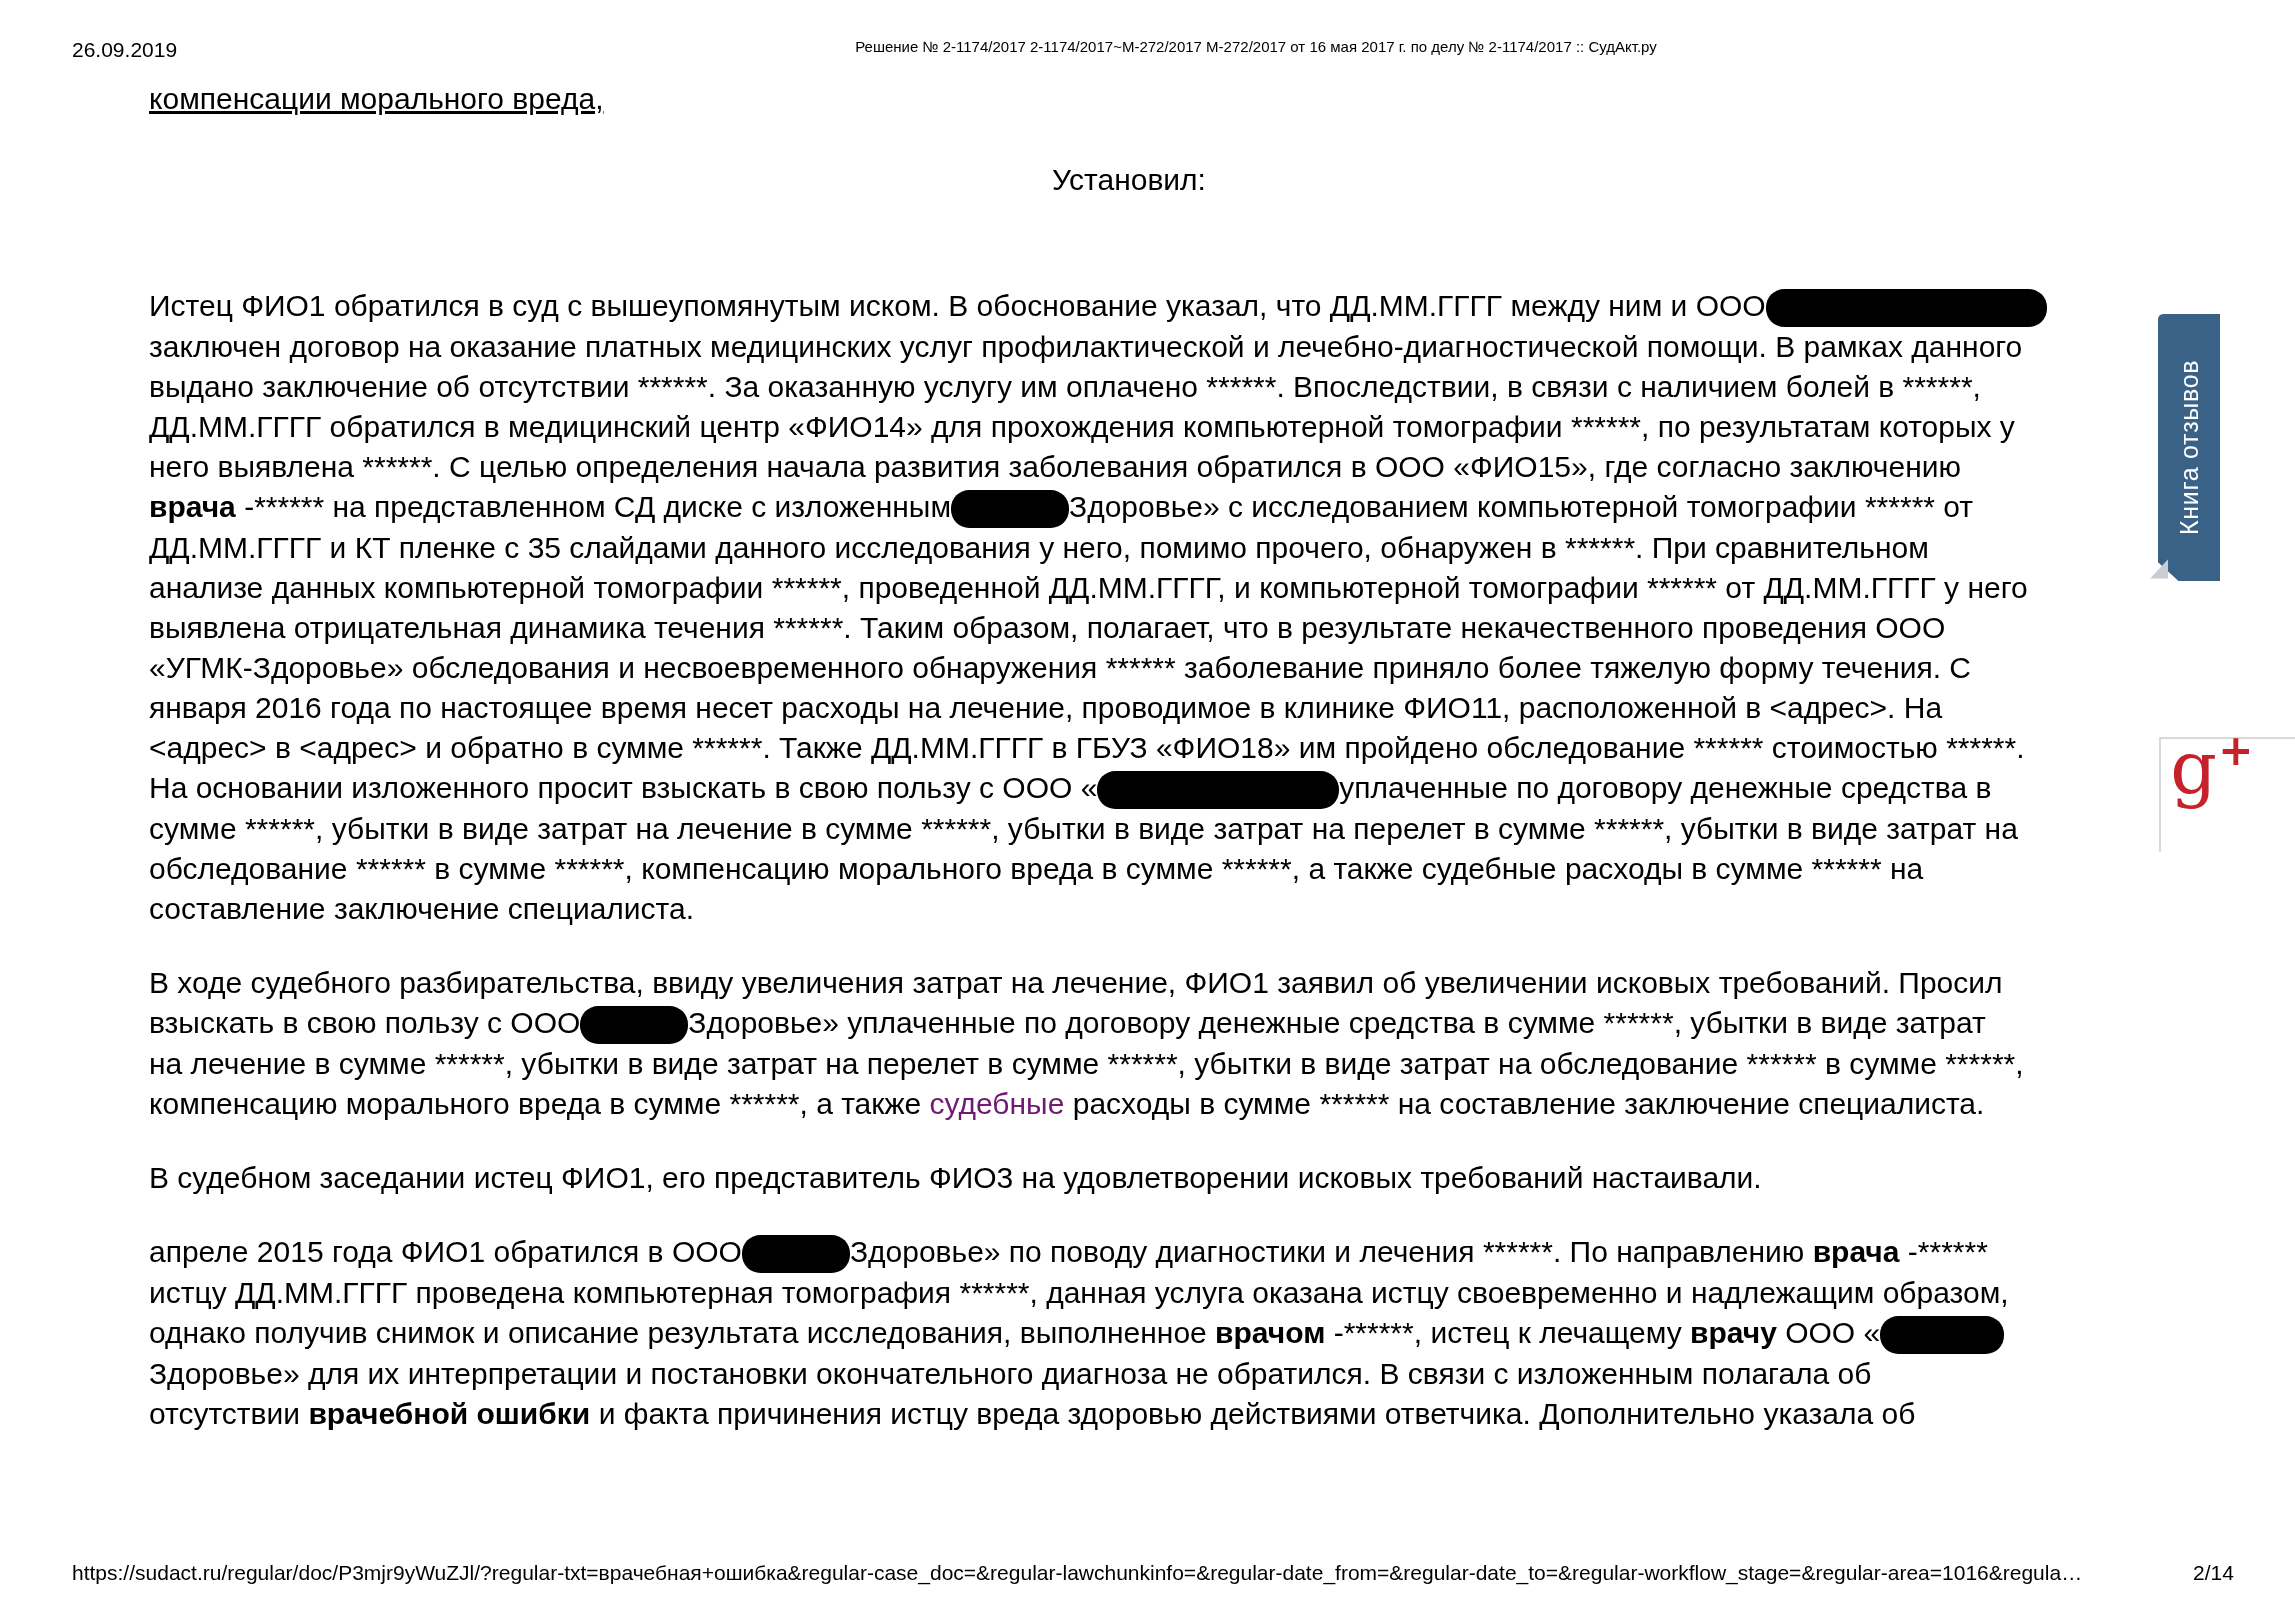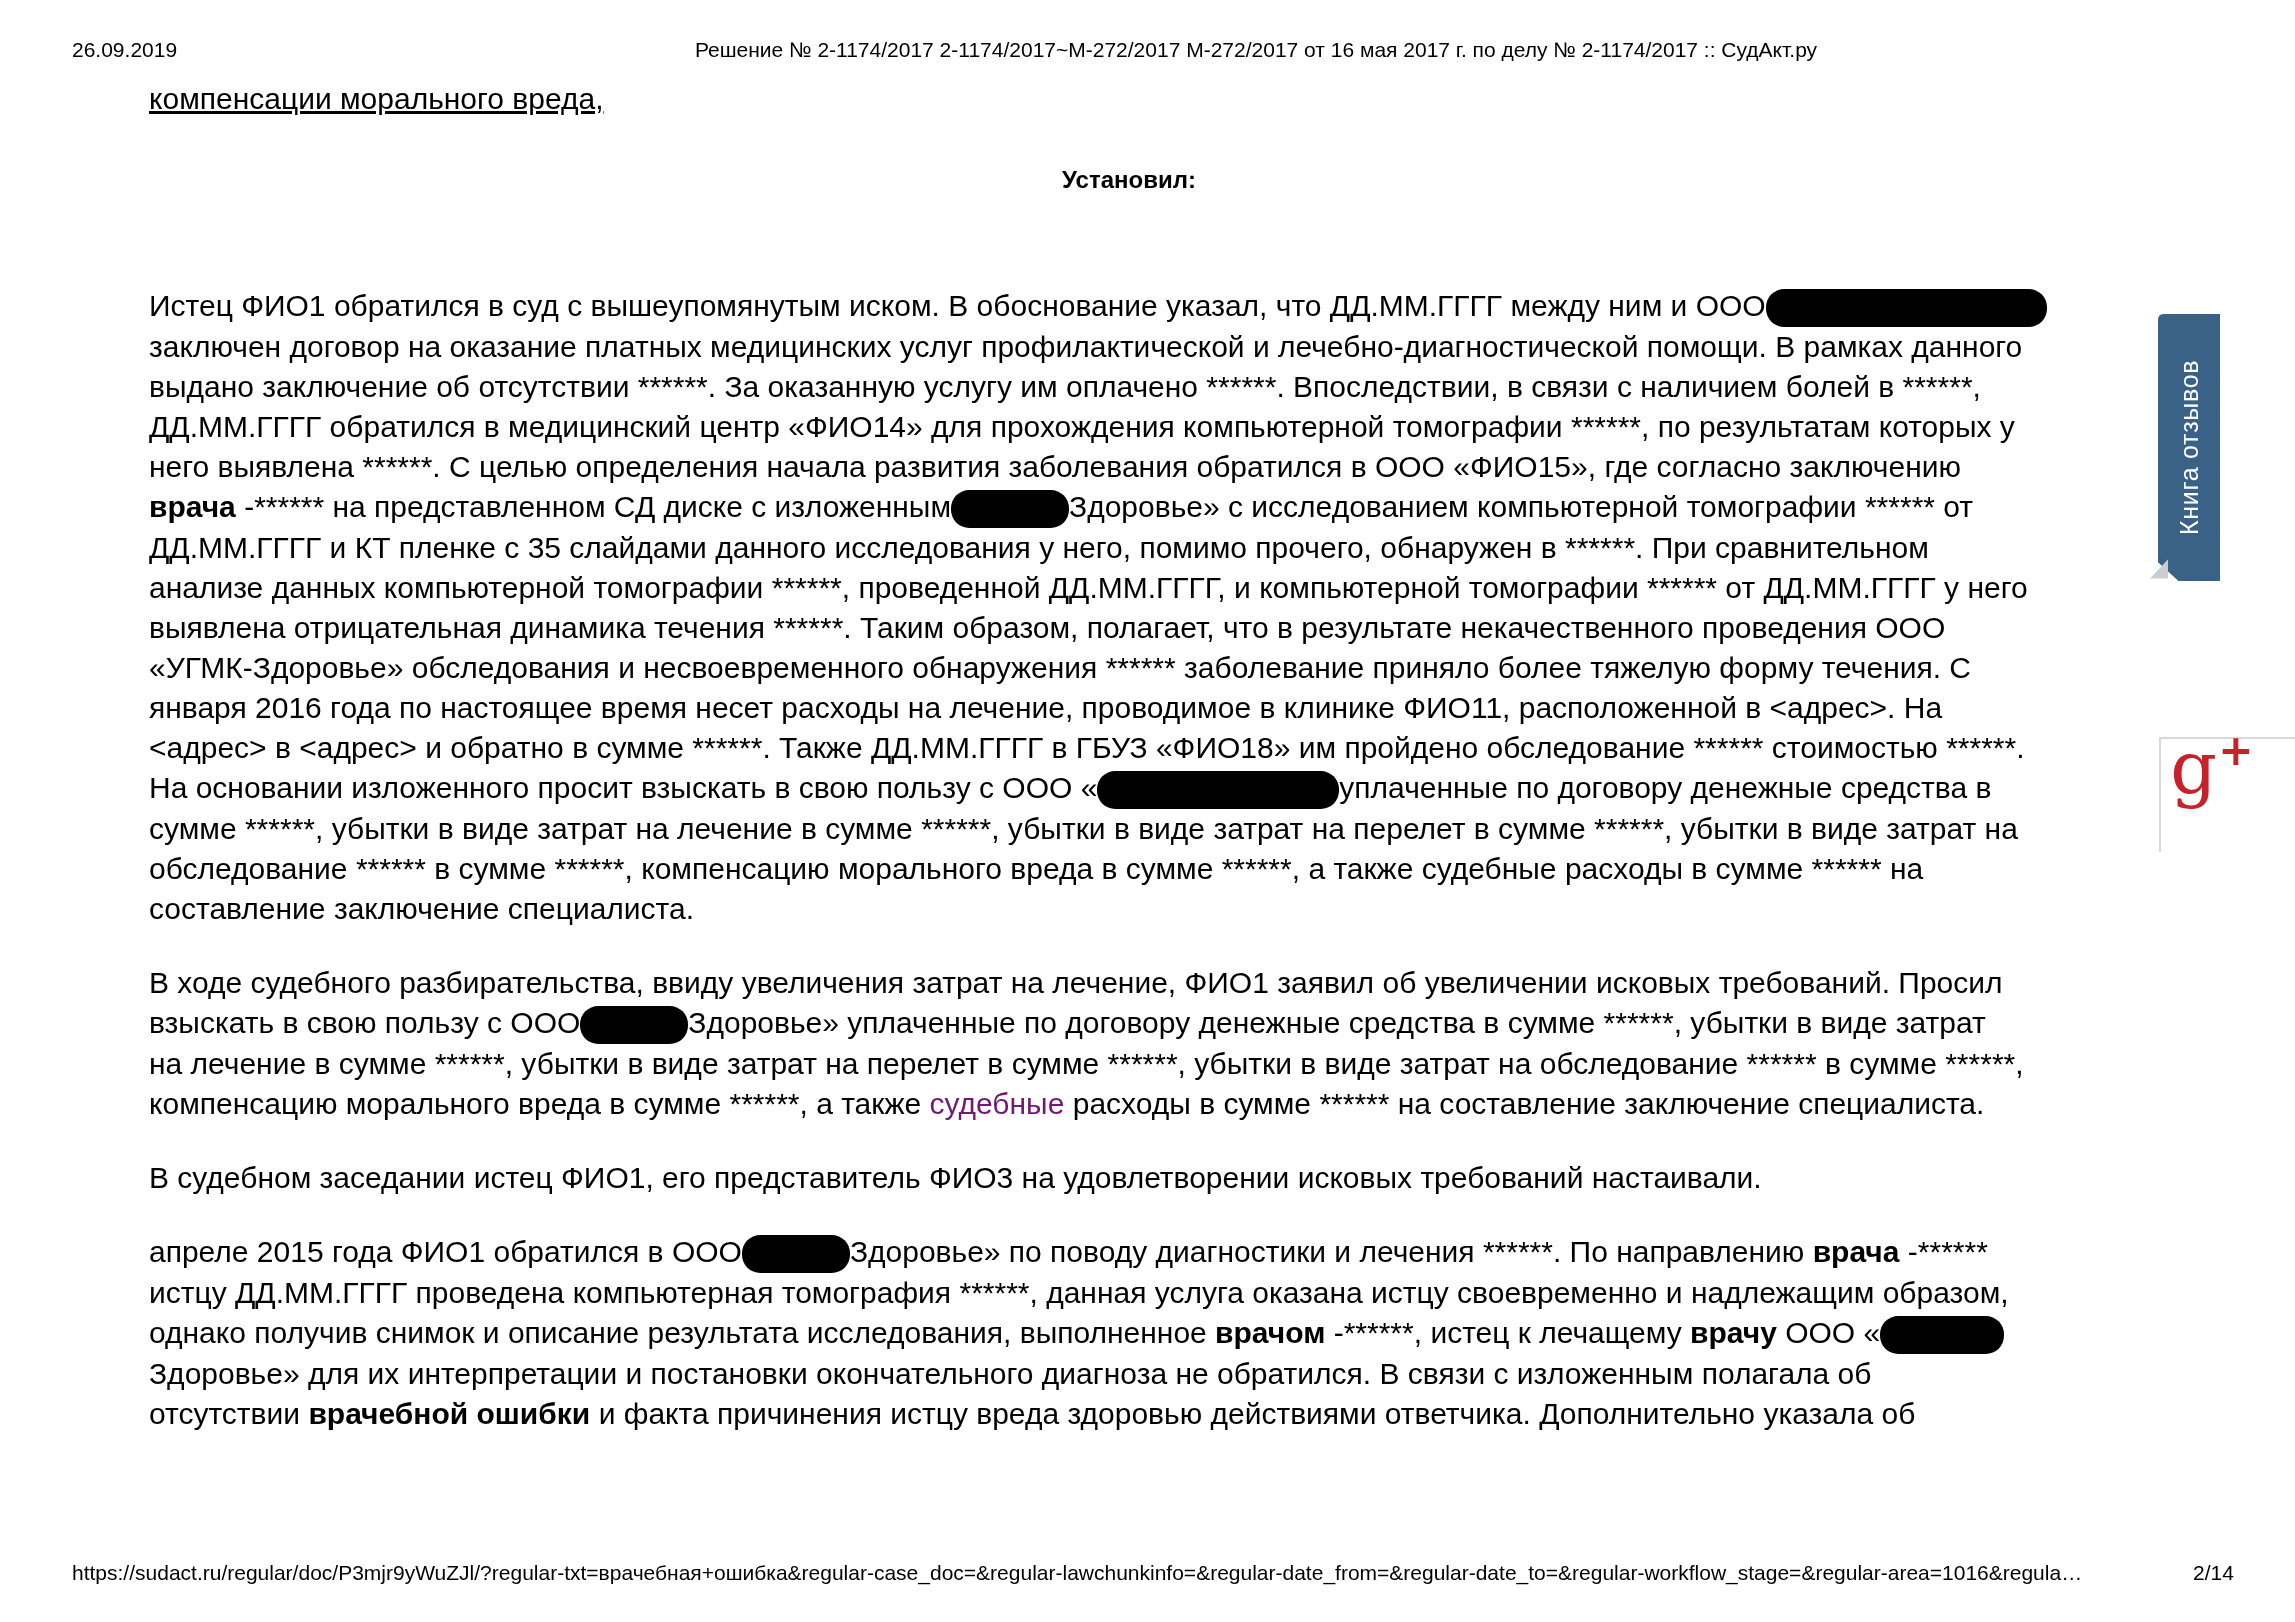--- a/index.html
+++ b/index.html
@@ -2,26 +2,26 @@
 <html style="font-size:10.5px"><head>
 <meta charset="utf-8">
 <style>
   html,body{margin:0;padding:0;}
   body{
     width:2295px;height:1622px;position:relative;background:#ffffff;
     font-family:"Liberation Sans",sans-serif;color:#000;overflow:hidden;
   }
   
   .hdr-date{position:absolute;left:72px;top:38px;font-size:21px;white-space:nowrap;}
-  .hdr-title{position:absolute;left:1256px;top:38px;transform:translateX(-50%);font-size:21px;white-space:nowrap;}
+  .hdr-title{position:absolute;left:1256px;top:38px;transform:translateX(-50%);font-size:15px;white-space:nowrap;}
   .ftr-url{position:absolute;left:72px;top:1561px;font-size:21px;white-space:nowrap;}
   .ftr-page{position:absolute;left:2193px;top:1561px;font-size:21px;white-space:nowrap;}
   
   .intro{position:absolute;left:149px;top:79px;font-size:30px;line-height:40px;white-space:nowrap;text-decoration:underline;}
-  .heading{position:absolute;left:149px;top:160px;width:1960px;text-align:center;font-size:24px;font-weight:700;line-height:40px;}
+  .heading{position:absolute;left:149px;top:160px;width:1960px;text-align:center;font-size:30px;font-weight:400;line-height:40px;}
   .paras{position:absolute;left:149px;top:286px;width:2068px;}
   .para{margin:0 0 34px 0;}
   .line{white-space:nowrap;line-height:40px;font-size:30px;}
   .hit{font-weight:700;}
   .link{color:#701a75;cursor:pointer;}
   .redact{display:inline-block;background:#000;height:38px;border-radius:18.3px;vertical-align:middle;}
   
   .tab{
     position:absolute;left:2158px;top:314px;width:62px;height:267px;background:#3a6287;
     clip-path:polygon(0 0,100% 0,100% 100%,33% 100%,0 93%);border-radius:5.2px 0 0 0;

